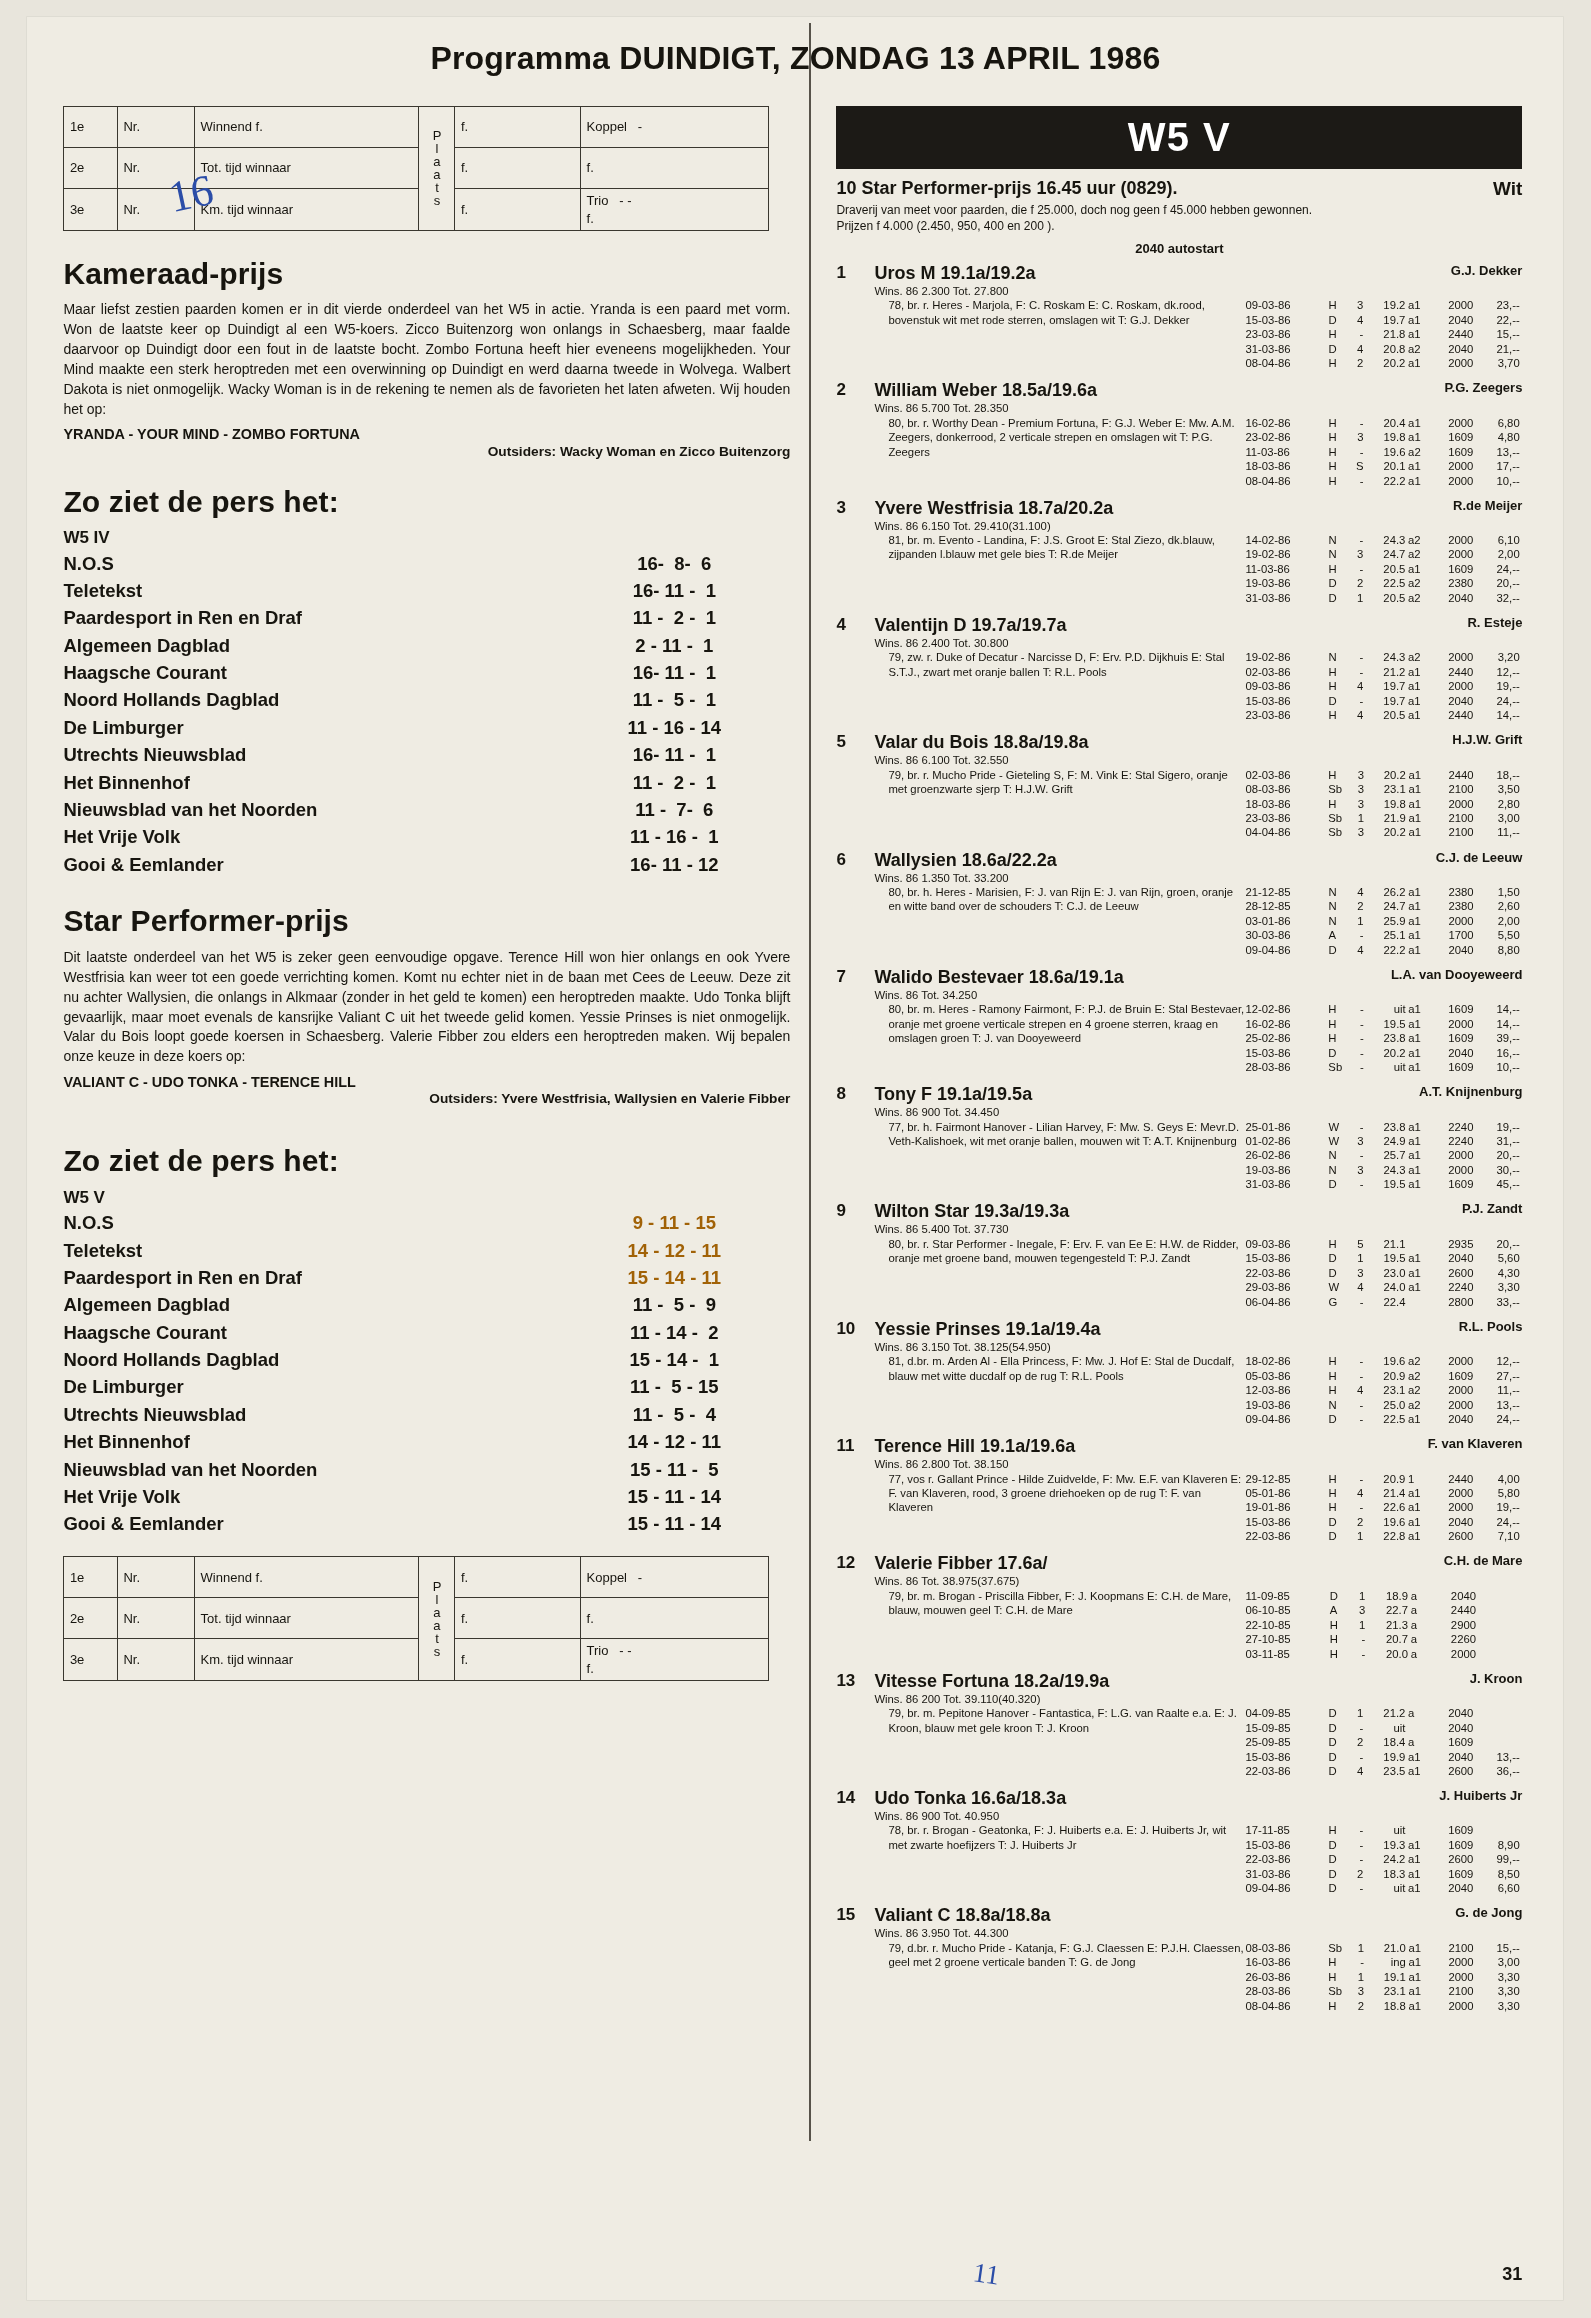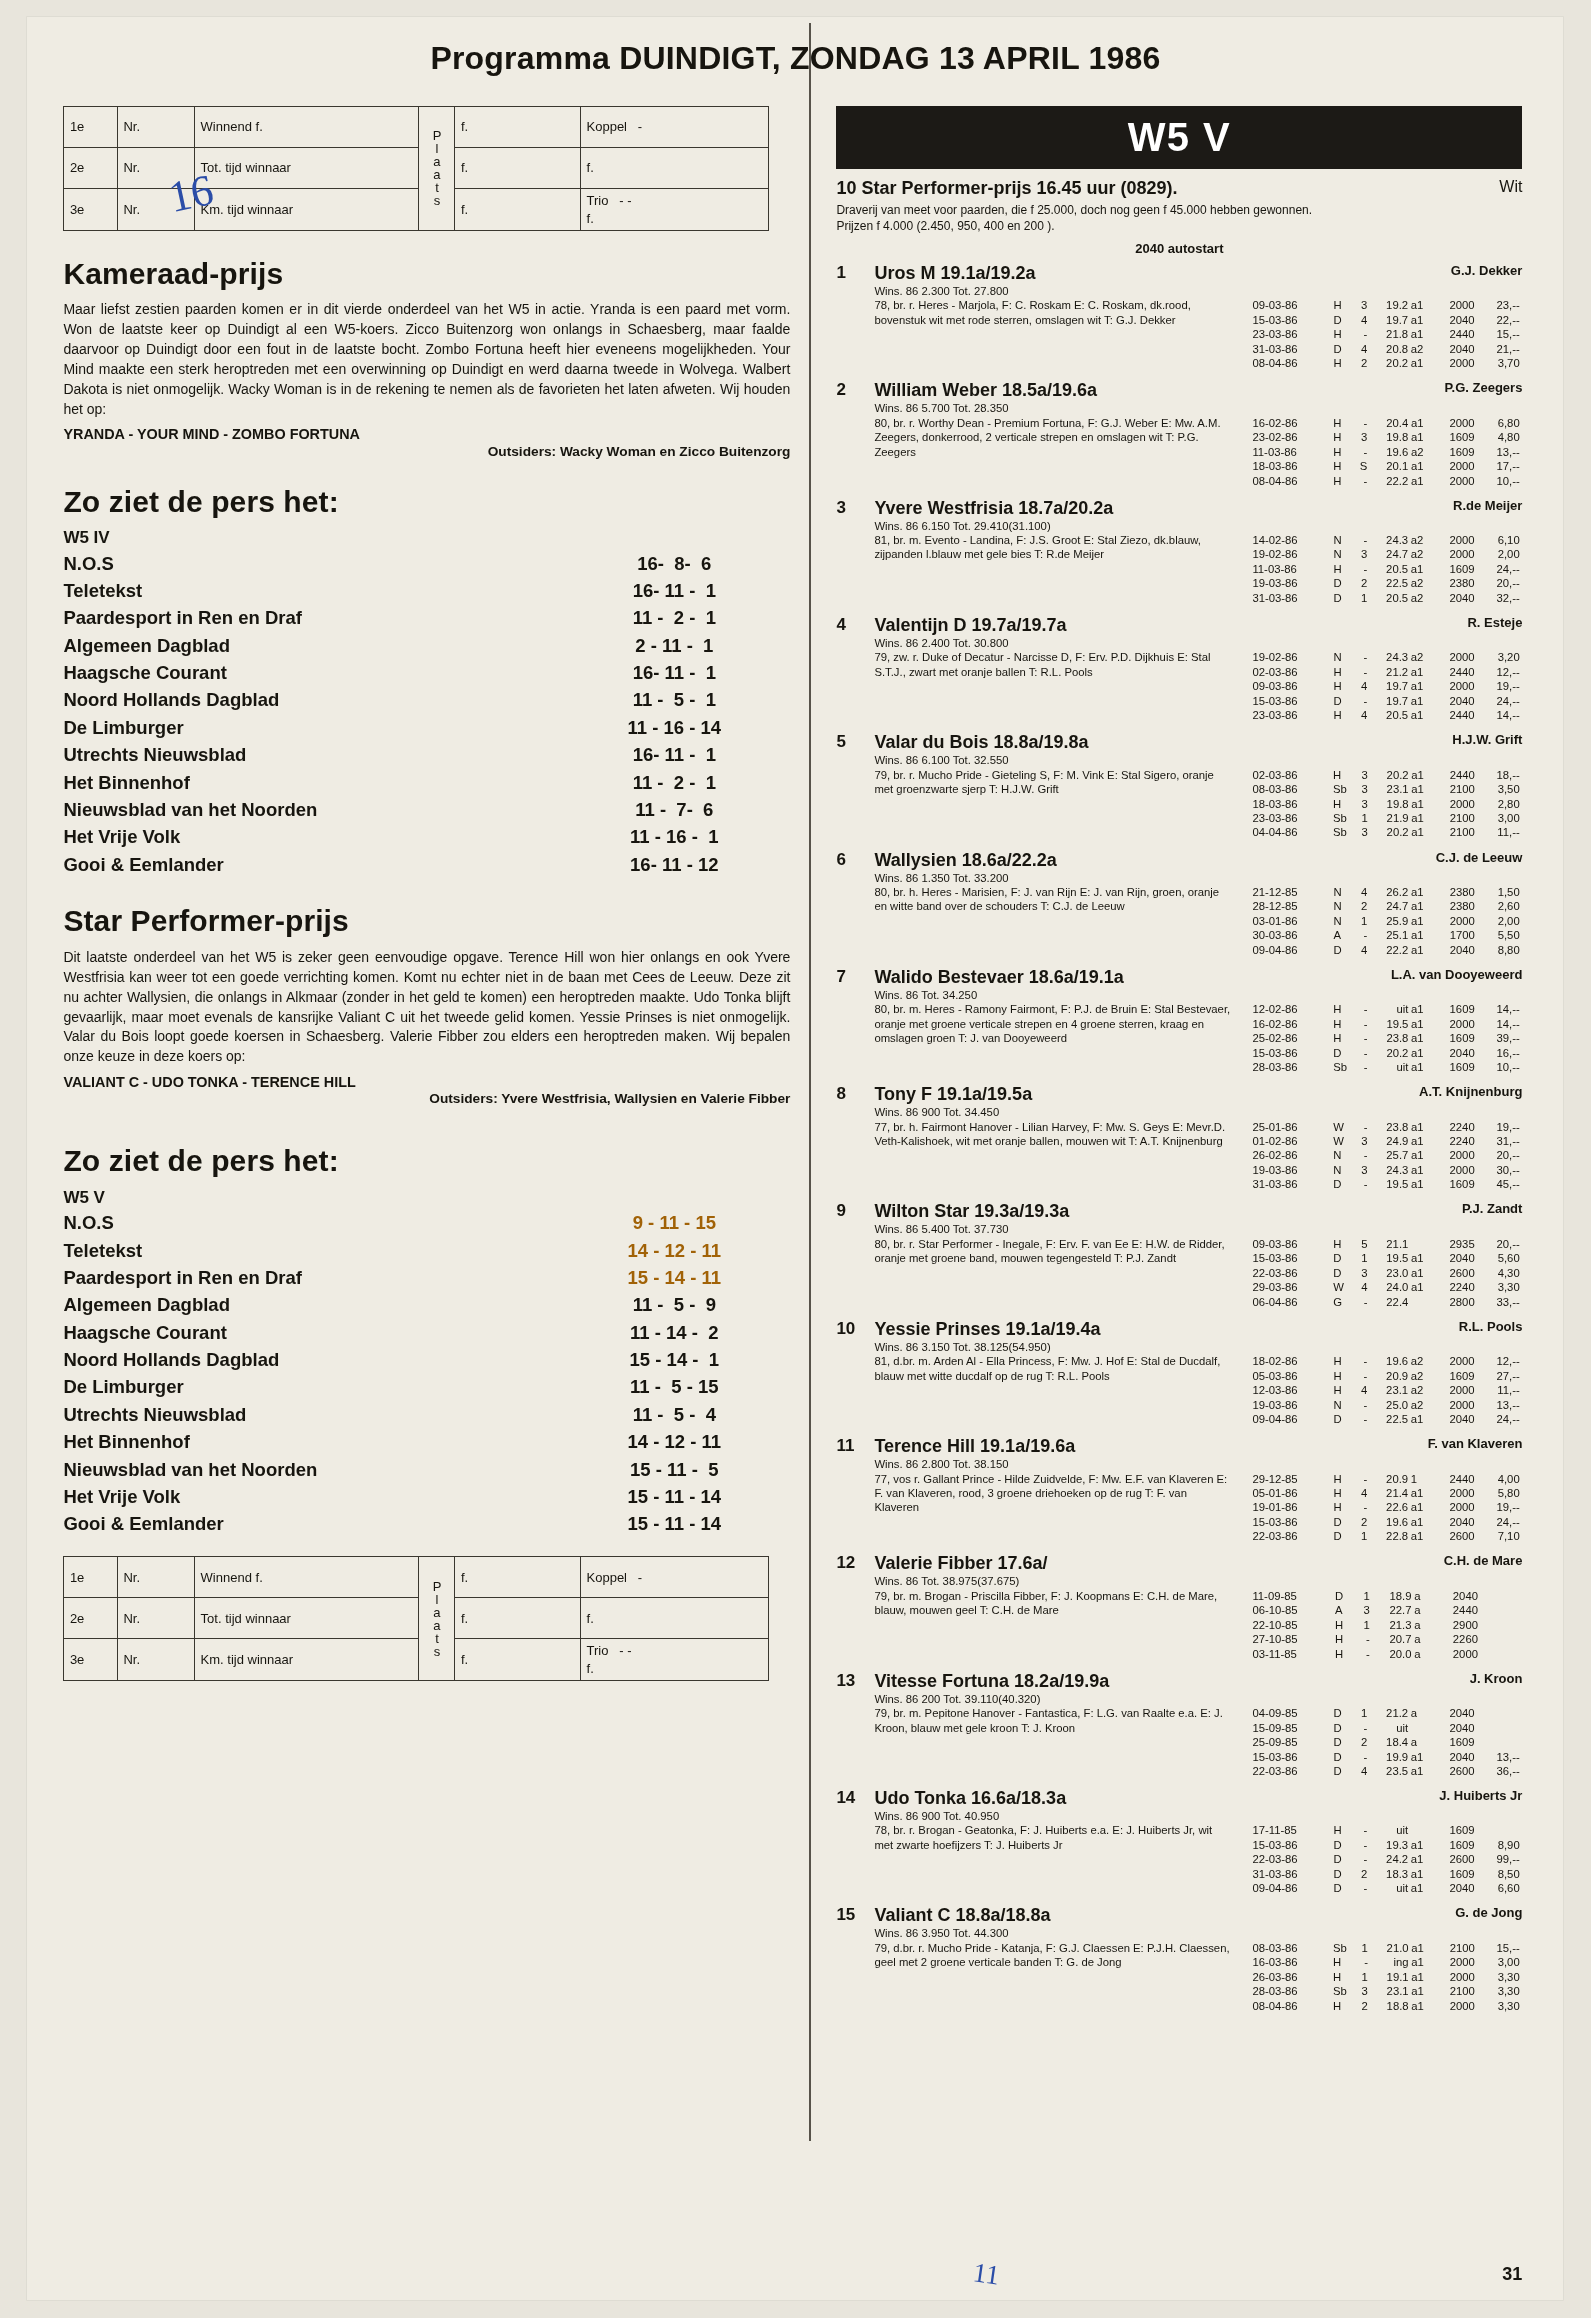--- a/index.html
+++ b/index.html
@@ -55,31 +55,31 @@
 
   .pen{color:#a16207;}
 
   
   .racebanner{
     background:#1c1a16;color:#fff;height:63px;width:686px;
     display:flex;align-items:center;justify-content:center;
   }
   .racebanner span{font-size:40px;font-weight:bold;letter-spacing:1.4px;}
   .rtitle{font-size:18px;font-weight:bold;margin:9.6px 0 2.7px 0;}
-  .rtitle .wit{float:right;font-size:16px;font-weight:normal;}
+  .rtitle .wit{float:right;font-size:19px;font-weight:bold;}
   .rsub{font-size:12px;line-height:1.35;margin:0;}
   .autostart{text-align:center;font-size:13px;font-weight:bold;margin:6.9px 0 6.9px 0;}
 
   .entry{margin-bottom:9.6px;position:relative;}
   .entry .no{position:absolute;left:0;top:0;width:32px;font-size:17px;font-weight:bold;}
   .entry .body{margin-left:38px;}
   .entry .hname{font-size:18px;font-weight:bold;display:inline-block;}
   .entry .driver{float:right;font-size:13px;font-weight:bold;}
   .entry .info{clear:both;font-size:11.3px;line-height:1.28;}
-  .entry .cols2{display:flex;gap:21px;}
+  .entry .cols2{display:flex;gap:0;margin-left:14px;}
   .entry .descr{width:357px;font-size:11.3px;line-height:1.28;}
   .entry .results{width:auto;flex:1;}
   table.res{border-collapse:collapse;width:100%;}
   table.res td{font-size:11.3px;padding:0 2.7px 0 0;line-height:1.28;white-space:nowrap;}
   td.rdate{width:88px;}
   td.rtrack{width:18px;text-align:left;}
   td.rpos{width:18px;text-align:right;}
   td.rtime{width:43px;text-align:right;}
   td.rcode{width:23px;text-align:left;padding-left:4.1px;}
   td.rdist{width:45px;text-align:right;}

